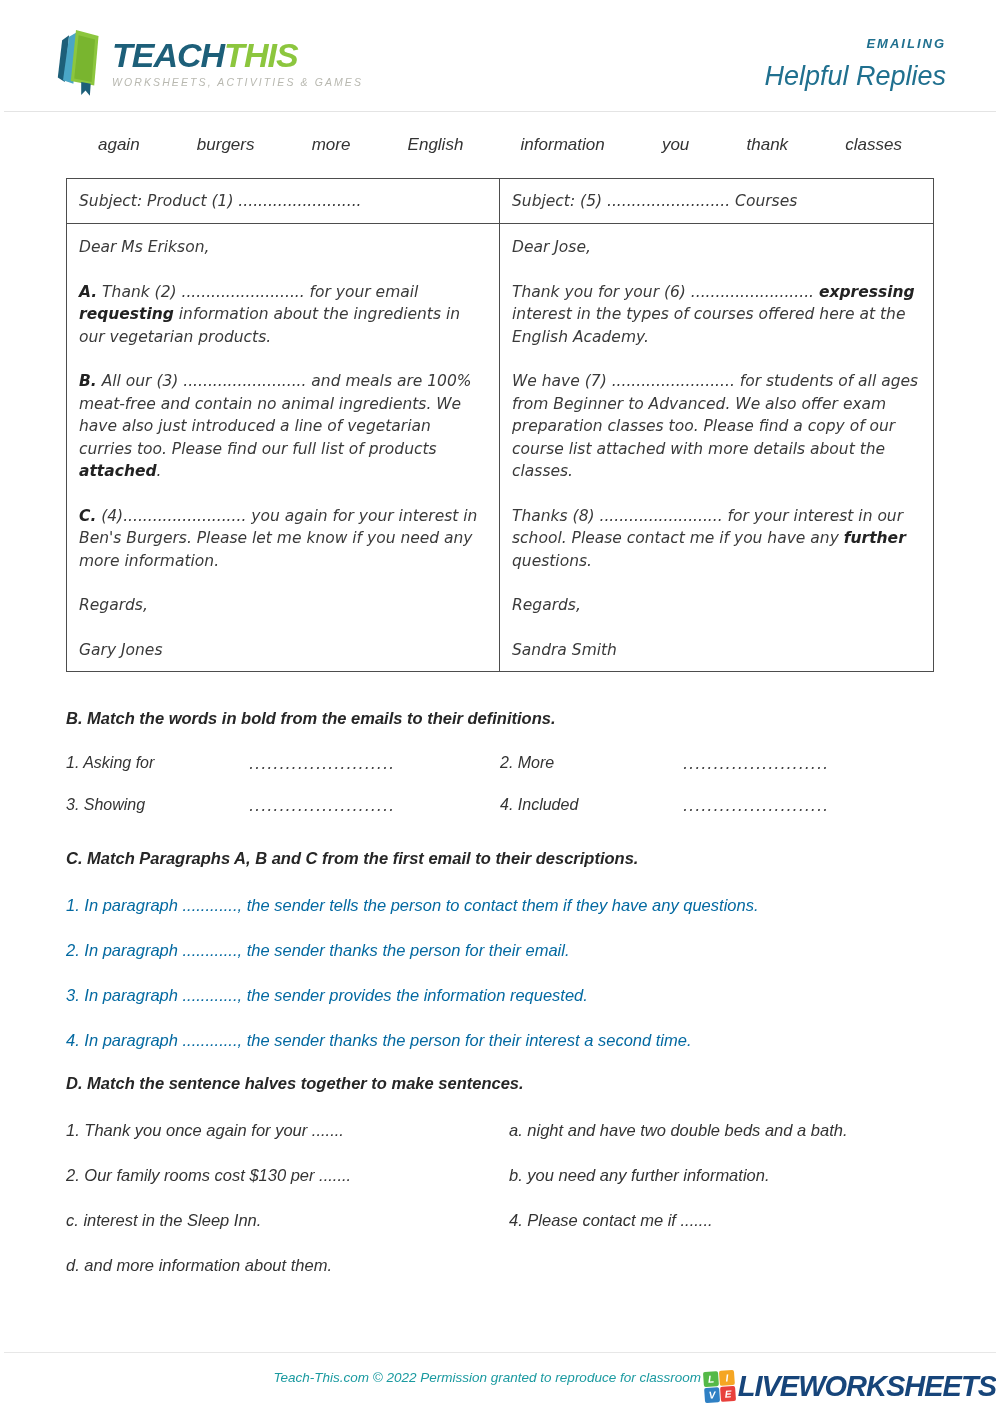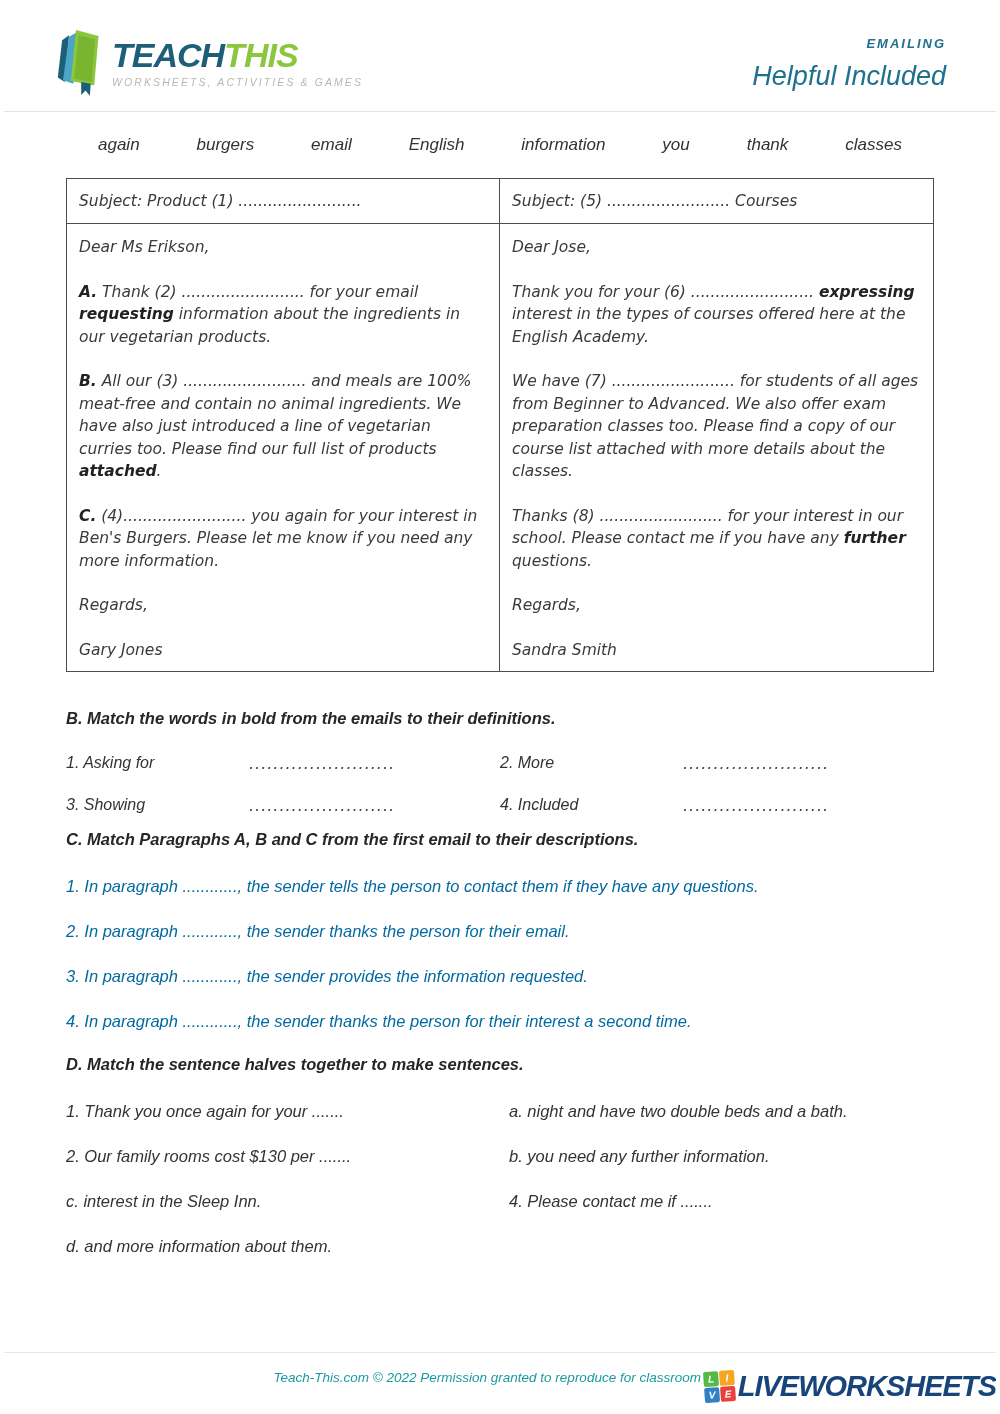--- a/index.html
+++ b/index.html
@@ -48,21 +48,21 @@
   
   .title-b { margin-top:37px; }
   .match-grid {
     margin-top:26px; display:grid; grid-template-columns:1fr 1fr;
     row-gap:23px; font-size:16px; color:#333;
   }
   .match-item { display:flex; }
   .match-label { width:183px; font-family:"Liberation Sans", sans-serif; }
   .match-blank { letter-spacing:1px; color:#444; }
   
-  .title-c { margin-top:15px; }
+  .title-c { margin-top:34px; }
   .c-list { margin-top:26px; }
   .c-item {
     font-family:"Liberation Sans", sans-serif; font-size:16.5px; color:#0369a1;
     margin-bottom:23px; line-height:22px;
   }
   
   .title-d { margin-top:22px; }
   .d-grid {
     margin-top:26px; display:grid; grid-template-columns:443px 1fr;
     row-gap:23px; font-family:"Liberation Sans", sans-serif; font-size:16.5px; color:#333; line-height:22px;
@@ -107,31 +107,31 @@
       </svg>
       <div class="logo-textblock">
         <div class="logo-main">
           <span class="logo-teach">TEACH</span><span class="logo-this">THIS</span>
         </div>
         <div class="logo-tagline">WORKSHEETS, ACTIVITIES &amp; GAMES</div>
       </div>
     </div>
     <div class="header-right">
       <div class="header-category">EMAILING</div>
-      <div class="header-title">Helpful Included</div>
+      <div class="header-title">Helpful Replies</div>
     </div>
   </div>
 
   <div class="content">
 
 
     <div class="word-bank">
       <span>again</span>
       <span>burgers</span>
-      <span>email</span>
+      <span>more</span>
       <span>English</span>
       <span>information</span>
       <span>you</span>
       <span>thank</span>
       <span>classes</span>
     </div>
 
     <div class="email-table">
       <div class="subject-cell cell-left">Subject: Product (1) .........................</div>
       <div class="subject-cell">Subject: (5) ......................... Courses</div>

